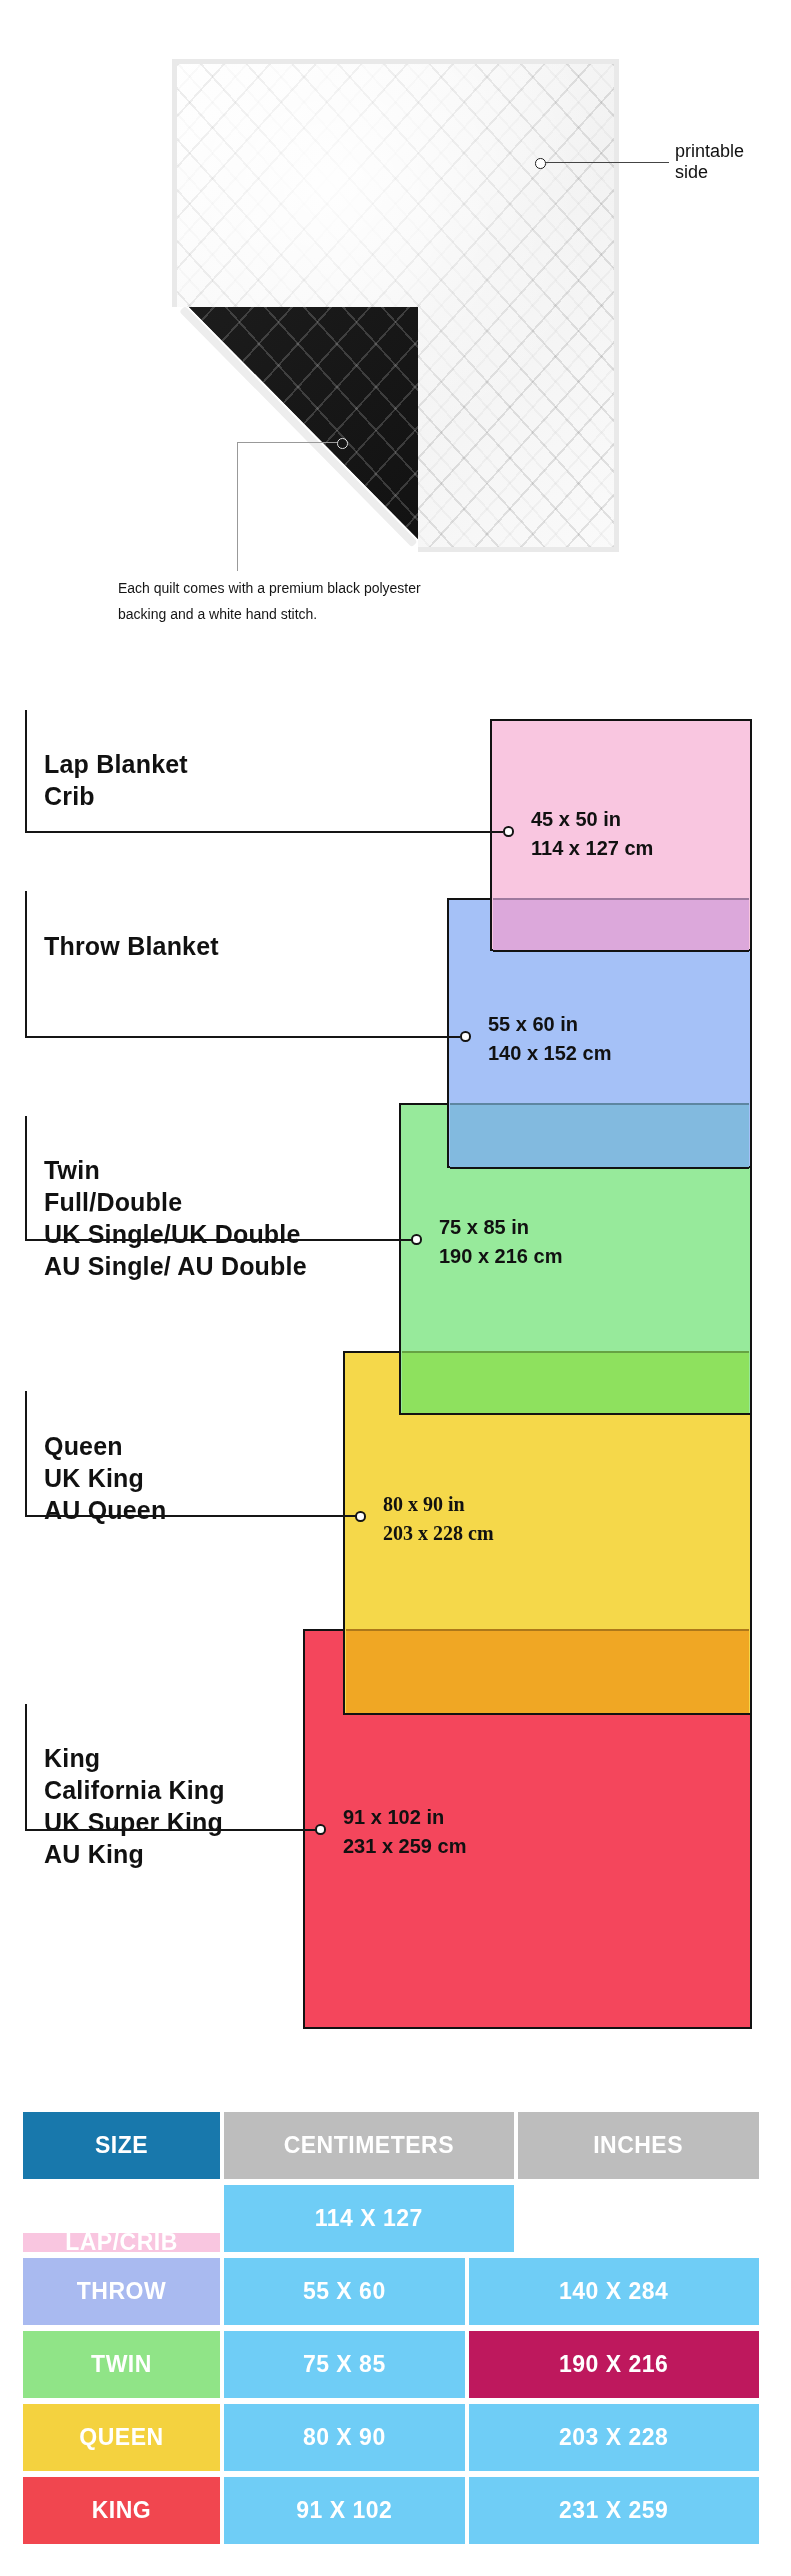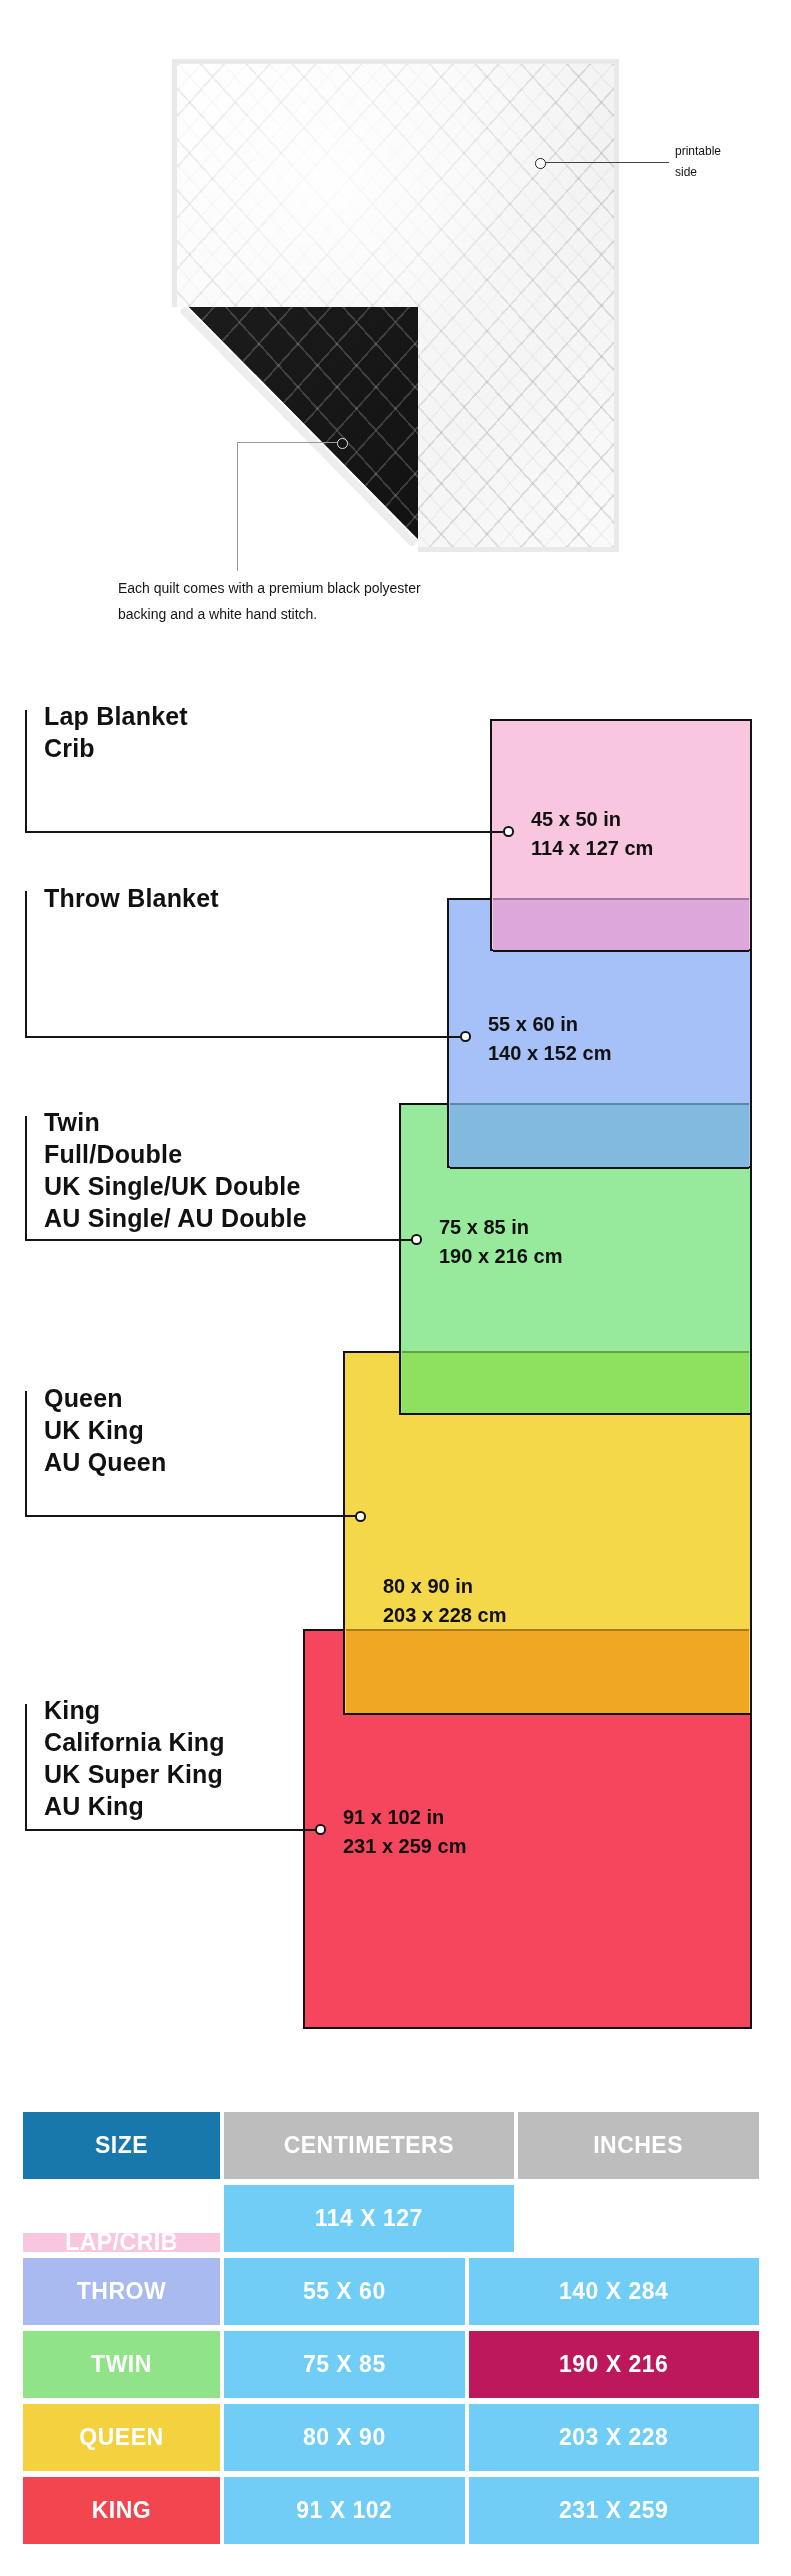--- a/index.html
+++ b/index.html
@@ -24,41 +24,41 @@
       repeating-linear-gradient(48deg, rgba(255,255,255,.17) 0 1.9px, rgba(0,0,0,0) 1.9px 29px),
       repeating-linear-gradient(-48deg, rgba(255,255,255,.17) 0 1.9px, rgba(0,0,0,0) 1.9px 29px),
       linear-gradient(135deg,#222 0%,#0d0d0d 100%);}
   .quilt-fold-binding{position:absolute;left:13.4px;top:247px;width:331px;height:7.6px;
     background:#ededed;transform:rotate(45.4deg);transform-origin:0 0;border-radius:2.9px;}
 
   .mini-circle{position:absolute;width:10.5px;height:10.5px;border-radius:50%;box-sizing:border-box;}
   .ann-line{position:absolute;background:#444;}
   .hero-ann-circle{border:1.9px solid #222;background:#fff;}
   .fold-ann-circle{border:1.9px solid #ddd;background:rgba(0,0,0,0);}
-  .hero-ann-text{position:absolute;left:675px;top:141px;font-size:12px;line-height:21px;
+  .hero-ann-text{position:absolute;left:675px;top:141px;font-size:18px;line-height:21px;
     color:#111;font-weight:500;}
   .hero-caption{position:absolute;left:118px;top:575px;font-size:14px;line-height:26px;
     color:#151515;font-weight:500;}
 
   
   .rect{position:absolute;box-sizing:border-box;border:2.9px solid #121212;}
   .rect-pink  {left:490px;top:719px; width:262px;height:232px;z-index:8;}
   .rect-blue  {left:447px;top:898px; width:305px;height:270px;z-index:6;}
   .rect-green {left:399px;top:1103px;width:353px;height:312px;z-index:4;}
   .rect-yellow{left:343px;top:1351px;width:409px;height:364px;z-index:2;}
   .rect-red   {left:303px;top:1629px;width:449px;height:400px;z-index:1;}
   .strip{position:absolute;box-sizing:border-box;
          border-top:2.9px solid rgba(0,0,0,.28);border-bottom:2.9px solid #121212;}
   .strip-mauve {left:493px;top:898px; width:256px;height:54px;z-index:9;}
   .strip-teal  {left:450px;top:1103px;width:299px;height:66px;z-index:7;}
   .strip-ygreen{left:402px;top:1351px;width:347px;height:64px;z-index:5;}
   .strip-orange{left:346px;top:1629px;width:403px;height:86px;z-index:3;}
 
   .sec-labels{position:absolute;left:44px;color:#111;font-weight:bold;
-    font-size:25px;line-height:32px;letter-spacing:0.2px;z-index:10;}
+    font-size:25px;line-height:32px;letter-spacing:0.2px;z-index:10;margin-top:48px;}
   .callout-v,.callout-h{position:absolute;background:#151515;z-index:10;}
   .callout-v{width:1.9px;}
   .callout-h{height:1.9px;}
   .dim-circle{border:2.9px solid #151515;background:#fff;z-index:11;}
   .dims{position:absolute;color:#111;font-weight:bold;font-size:20px;line-height:29px;z-index:11;}
 
   .lab-lap   {top:700px;}
   .lab-throw {top:882px;}
   .lab-twin  {top:1106px;}
   .lab-queen {top:1382px;}
@@ -148,21 +148,21 @@
   </div>
 
   <div class="sec-labels lab-queen">
     <div>Queen</div>
     <div>UK King</div>
     <div>AU Queen</div>
   </div>
   <div class="callout-v" style="left:25px;top:1391px;height:126px;"></div>
   <div class="callout-h" style="left:25px;top:1515px;width:332px;"></div>
   <div class="mini-circle dim-circle" style="left:355px;top:1511px;"></div>
-  <div class="dims" style="left:383px;top:1572px;">
+  <div class="dims" style="left:383px;top:1490px;font-family:Liberation Serif, serif;">
     <div>80 x 90 in</div>
     <div>203 x 228 cm</div>
   </div>
 
   <div class="sec-labels lab-king">
     <div>King</div>
     <div>California King</div>
     <div>UK Super King</div>
     <div>AU King</div>
   </div>

